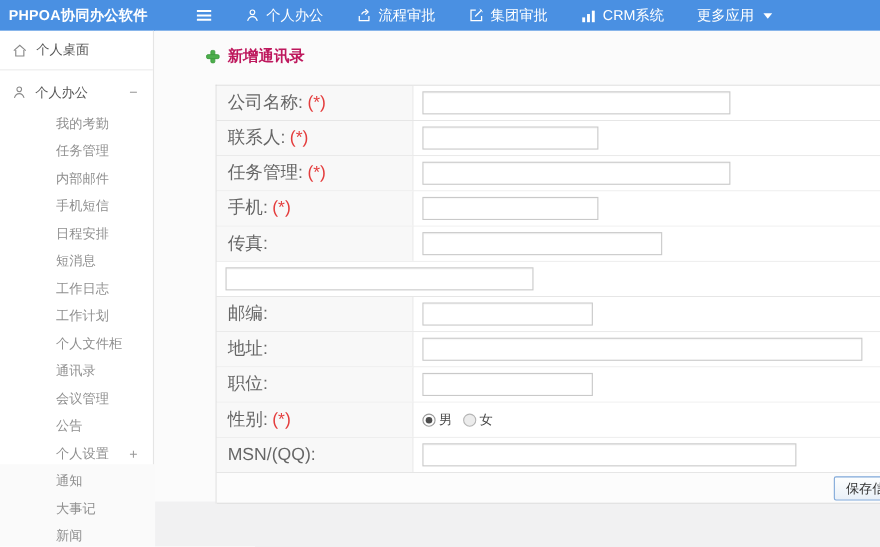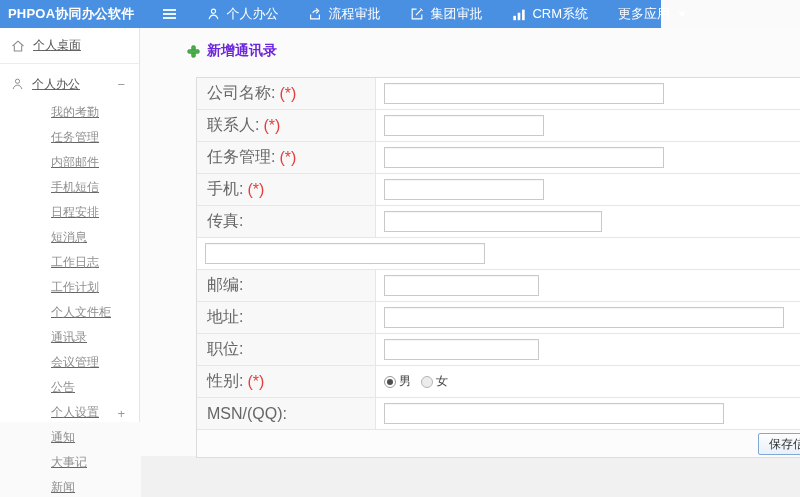--- a/index.html
+++ b/index.html
@@ -3,34 +3,34 @@
 <meta charset="utf-8">
 <style>
   * { margin:0; padding:0; box-sizing:border-box; }
   html,body { background:#fff; }
   .frame {
     position:relative; width:800px; height:497px; overflow:hidden;
     font-family:"Liberation Sans","DejaVu Sans",sans-serif; background:#fafafa;
   }
   
   .topbar {
-    position:absolute; top:0; left:0; width:661px; height:28px;
+    position:absolute; top:0; left:0; width:800px; height:28px;
     background:#4a90e2; color:#fff; display:flex; align-items:center;
     font-size:13px;
   }
   .brand { width:150px; padding-left:8px; font-weight:bold; letter-spacing:.2px; white-space:nowrap; }
   .hamburger { margin-left:28px; display:flex; align-items:center; cursor:pointer; }
   .nav-item { margin-left:30px; display:flex; align-items:center; gap:6px; cursor:pointer; white-space:nowrap; }
   .nav-item .ic { display:flex; align-items:center; }
   .caret { width:0; height:0; border-left:4px solid transparent; border-right:4px solid transparent; border-top:5px solid #fff; margin-left:2px; }
   svg.glyph { display:block; }
   
   .sidebar {
     position:absolute; top:28px; left:0; width:140px; height:394px;
-    background:#fff; border-right:1px solid #e5e5e5; font-size:12px; color:#666;text-decoration:underline;
+    background:#fff; border-right:1px solid #e5e5e5; font-size:12px; color:#666;
   }
   .side-top {
     height:36px; display:flex; align-items:center; gap:8px; padding-left:11px;
     border-bottom:1px solid #ececec; color:#555; cursor:pointer;
   }
   .side-office {
     height:28px; margin-top:6px; display:flex; align-items:center; gap:8px;
     padding-left:11px; color:#555; position:relative; cursor:pointer;
   }
   .toggle { position:absolute; right:14px; top:50%; transform:translateY(-50%); color:#999; font-size:13px; }
@@ -38,21 +38,21 @@
   .sub-item {
     height:25px; line-height:25px; padding-left:20px; color:#8f8f8f;
     position:relative; cursor:pointer; white-space:nowrap;margin-left:31px;
   }
   .sub-item .toggle { right:14px; }
   
   .main { position:absolute; top:28px; left:141px; width:659px; height:469px; background:#fbfbfb; }
   .bottom-strip { position:absolute; top:428px; left:0; width:659px; height:41px; background:#f1f1f2; }
   .page-title {
     position:absolute; top:14px; left:46px; display:flex; align-items:center; gap:7px;
-    font-size:14px; font-weight:bold; color:#6d28d9;
+    font-size:14px; font-weight:bold; color:#be185d;
   }
   
   .form {
     position:absolute; top:49px; left:55px; width:660px;
     background:#fff; border:1px solid #dcdcdc; border-bottom:none;
   }
   .frow { display:flex; height:32px; border-bottom:1px solid #e6e6e6; }
   .label-cell {
     width:179px; background:#f8f8f8; border-right:1px solid #e6e6e6;
     display:flex; align-items:center; padding-left:10px; font-size:16px; color:#666;

